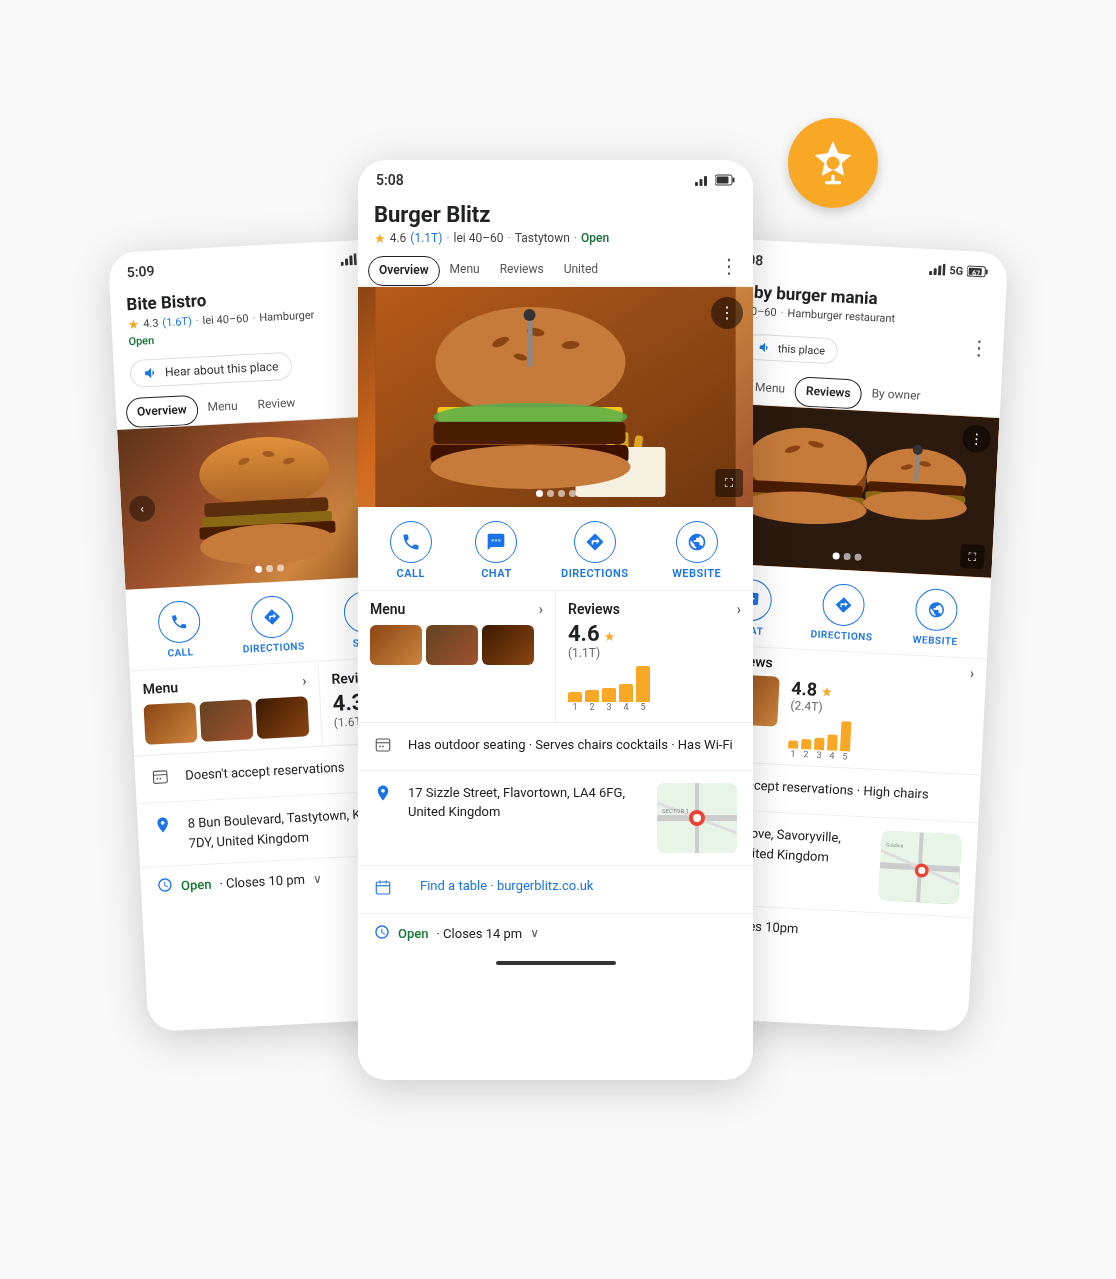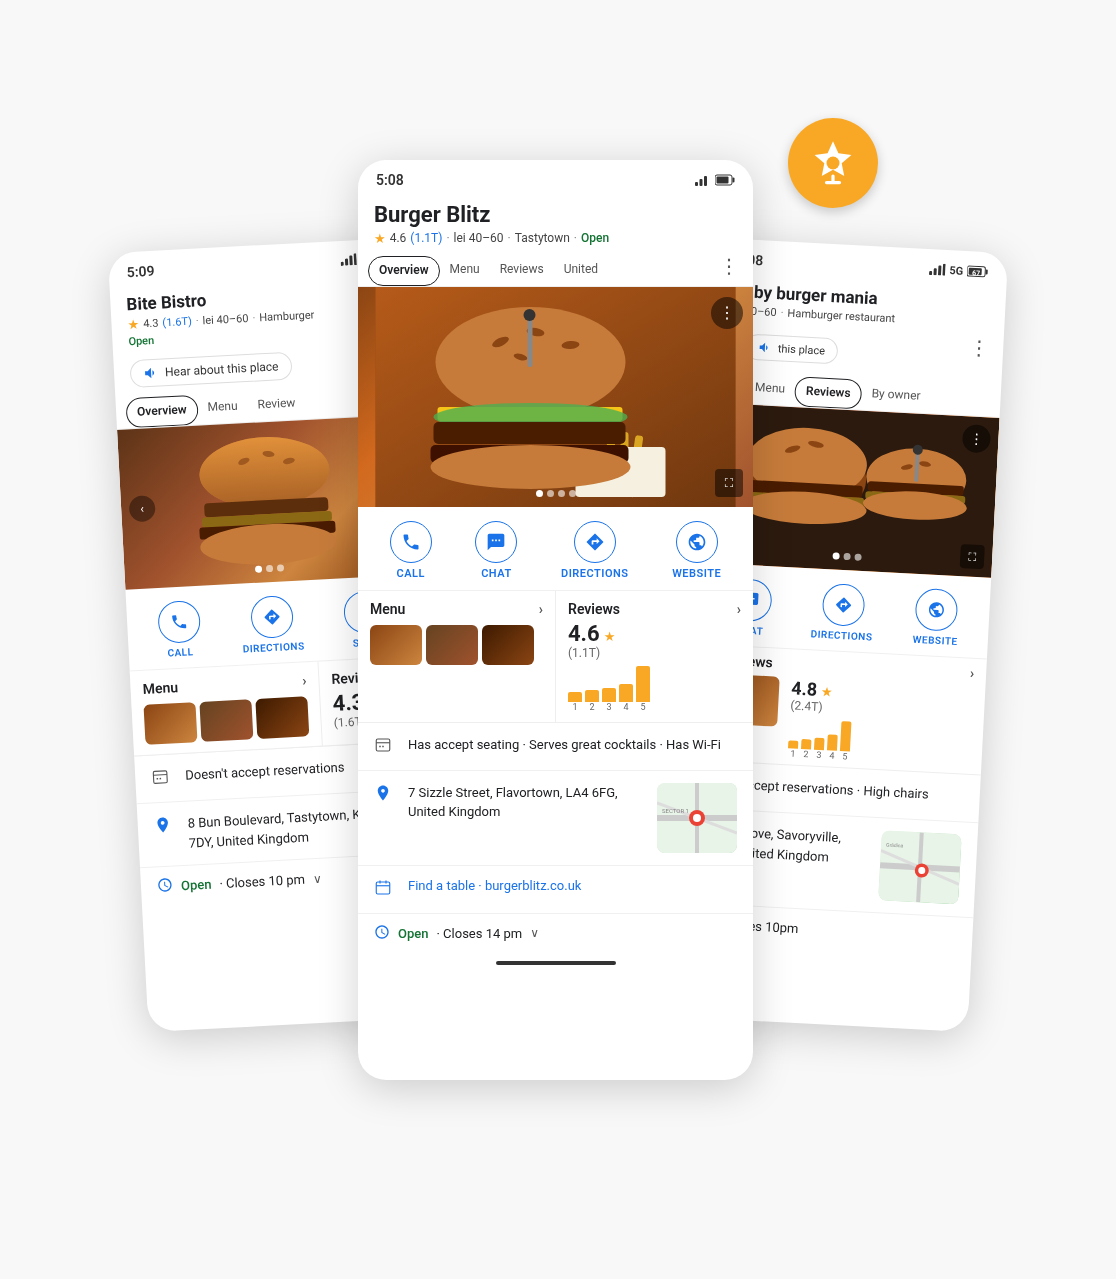--- a/index.html
+++ b/index.html
@@ -426,21 +426,21 @@
     }
     .card-left .action-label,
     .card-right .action-label {
       font-size: 10px;
     }
 
     .by-owner-tab {
       white-space: nowrap;
     }
 
-    .link-text { color: #1a73e8; font-size: 13px; }
+    .link-text { color: #1a73e8; font-size: 13px; margin-left: 12px; }
 
     
     .card-right .tab-bar { overflow: hidden; }
   </style>
 </head>
 <body>
 
 <div class="scene">
 
   <div class="dashed-circle"></div>
@@ -798,30 +798,30 @@
 
     <div class="detail-row">
       <span class="detail-icon">
         <svg width="18" height="18" viewBox="0 0 24 24" fill="#555">
           <rect x="3" y="4" width="18" height="16" rx="2" stroke="#555" stroke-width="1.5" fill="none"></rect>
           <line x1="3" y1="9" x2="21" y2="9" stroke="#555" stroke-width="1.5"></line>
           <rect x="7" y="13" width="2" height="2" fill="#555"></rect>
           <rect x="11" y="13" width="2" height="2" fill="#555"></rect>
         </svg>
       </span>
-      <span class="detail-text">Has accept seating · Serves great cocktails · Has Wi-Fi</span>
+      <span class="detail-text">Has outdoor seating · Serves chairs cocktails · Has Wi-Fi</span>
     </div>
 
     <div class="detail-row">
       <span class="detail-icon">
         <svg width="18" height="18" viewBox="0 0 24 24" fill="#1a73e8">
           <path d="M12 2C8.13 2 5 5.13 5 9c0 5.25 7 13 7 13s7-7.75 7-13c0-3.87-3.13-7-7-7zm0 9.5c-1.38 0-2.5-1.12-2.5-2.5s1.12-2.5 2.5-2.5 2.5 1.12 2.5 2.5-1.12 2.5-2.5 2.5z"></path>
         </svg>
       </span>
-      <span class="detail-text">7 Sizzle Street, Flavortown, LA4 6FG, United Kingdom</span>
+      <span class="detail-text">17 Sizzle Street, Flavortown, LA4 6FG, United Kingdom</span>
       <div class="map-thumb">
         <svg width="80" height="70" viewBox="0 0 80 70">
           <rect width="80" height="70" fill="#e8f4e8"></rect>
 
           <line x1="0" y1="35" x2="80" y2="35" stroke="#ccc" stroke-width="6"></line>
           <line x1="40" y1="0" x2="40" y2="70" stroke="#ccc" stroke-width="4"></line>
           <line x1="0" y1="20" x2="80" y2="50" stroke="#ddd" stroke-width="3"></line>
 
           <text x="5" y="30" font-size="6" fill="#888">SECTOR 1</text>
 

